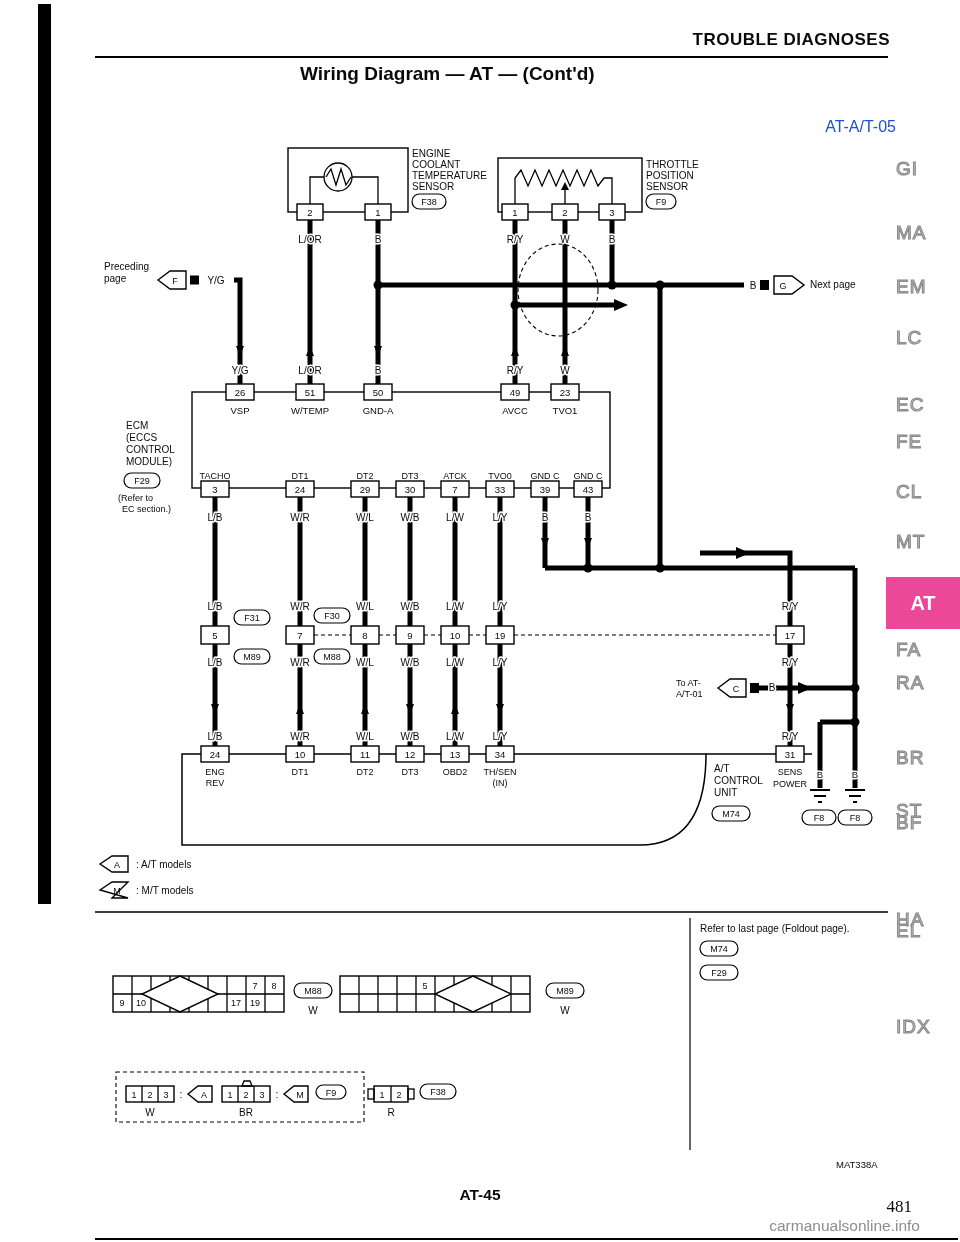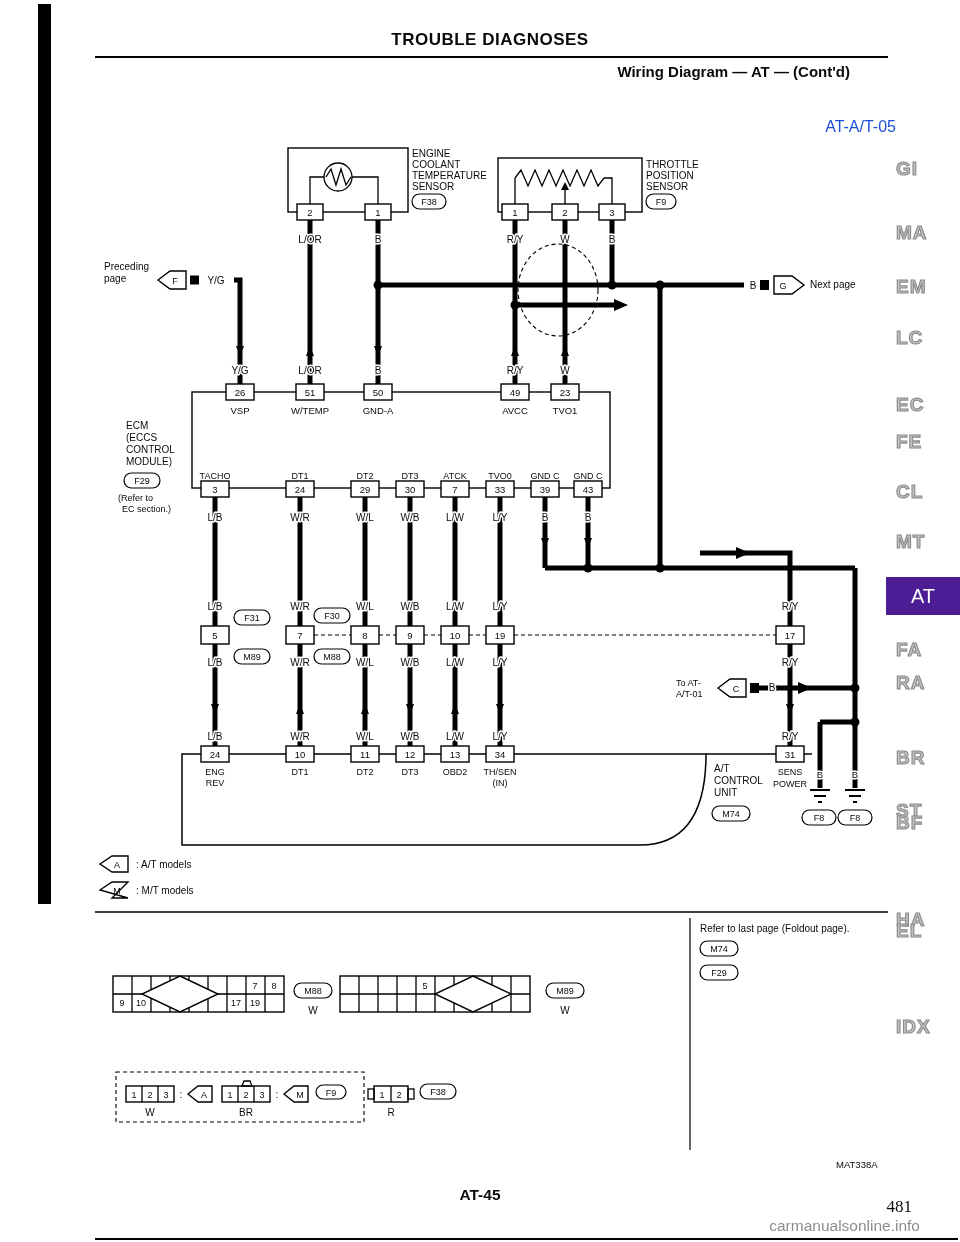--- a/index.html
+++ b/index.html
@@ -1,23 +1,23 @@
 <!DOCTYPE html>
 <html><head>
 <meta charset="utf-8">
 <style>
   html,body{margin:0;padding:0}
   body{width:960px;height:1242px;position:relative;background:#fff;font-family:"Liberation Sans",sans-serif;overflow:hidden}
   .spine{position:absolute;left:38px;top:4px;width:13px;height:900px;background:#000}
-  .title{position:absolute;left:90px;top:30px;width:800px;text-align:center;font-weight:700;font-size:17px;letter-spacing:.5px;color:#0a0a0a}
+  .title{position:absolute;left:90px;top:30px;width:800px;text-align:right;font-weight:700;font-size:17px;letter-spacing:.5px;color:#0a0a0a}
   .rule{position:absolute;left:95px;top:56px;width:793px;border-top:2.5px solid #000}
-  .subtitle{position:absolute;left:300px;top:63px;width:550px;text-align:right;font-weight:700;font-size:15px;color:#0a0a0a}
+  .subtitle{position:absolute;left:300px;top:63px;width:550px;text-align:left;font-weight:700;font-size:19px;color:#0a0a0a}
   .diagcode{position:absolute;left:740px;top:118px;width:156px;text-align:right;font-size:16px;color:#1d4ed8}
-  .sidebar .sb{position:absolute;left:896px;width:64px;height:26px;font-weight:700;font-size:19px;letter-spacing:1px;color:#c3c3c3;-webkit-text-stroke:1.1px #8a8a8a}
-  .sb-at{position:absolute;left:886px;top:577px;width:74px;height:38px;background:#4c1d95;color:#fff;font-weight:400;font-size:20px;display:flex;align-items:center;justify-content:center}
+  .sidebar .sb{position:absolute;left:896px;width:64px;height:26px;font-weight:400;font-size:19px;letter-spacing:1px;color:#c3c3c3;-webkit-text-stroke:1.1px #8a8a8a}
+  .sb-at{position:absolute;left:886px;top:577px;width:74px;height:52px;background:#ec4899;color:#fff;font-weight:700;font-size:20px;display:flex;align-items:center;justify-content:center}
   svg.diagram{position:absolute;left:0;top:0}
   svg text{font-family:"Liberation Sans",sans-serif;fill:#0a0a0a;font-size:10px}
   .mid{text-anchor:middle}
   .end{text-anchor:end}
   .halo{paint-order:stroke;stroke:#fff;stroke-width:3px;stroke-linejoin:round}
   .s9{font-size:9px}.s95{font-size:9.5px}.s15{font-size:15.5px;font-weight:700}.s17{font-size:17px}
   .wire{stroke:#000;stroke-width:5;fill:none}
   .thin{stroke:#000;stroke-width:1.3;fill:none}
   .box{fill:#fff;stroke:#000;stroke-width:1.4}
   .oval{fill:#fff;stroke:#000;stroke-width:1.2}

